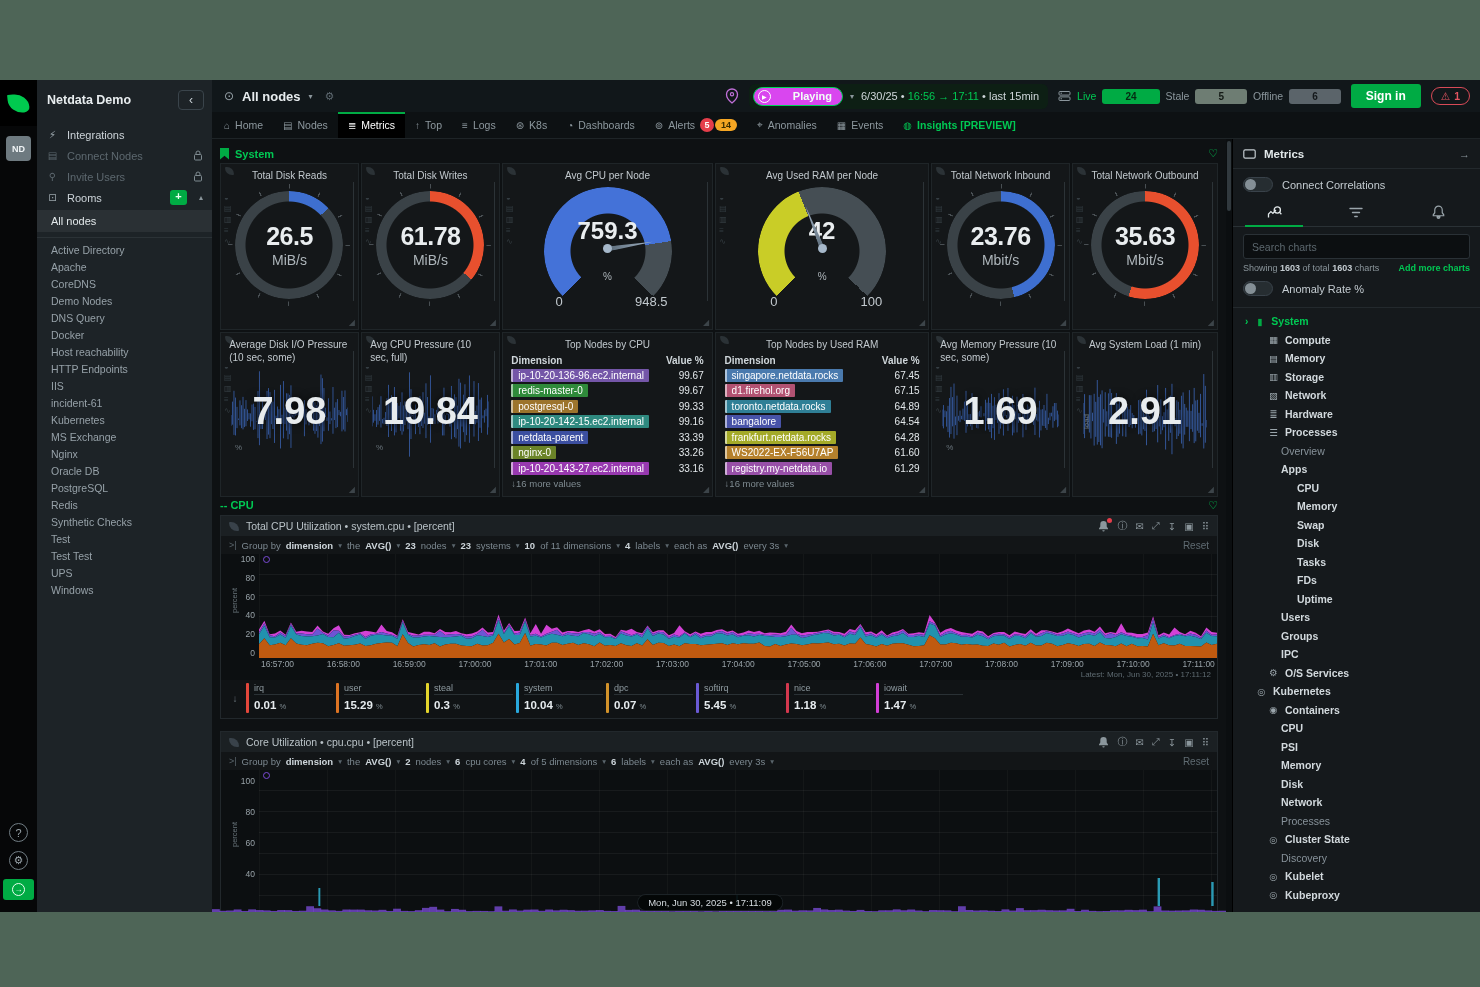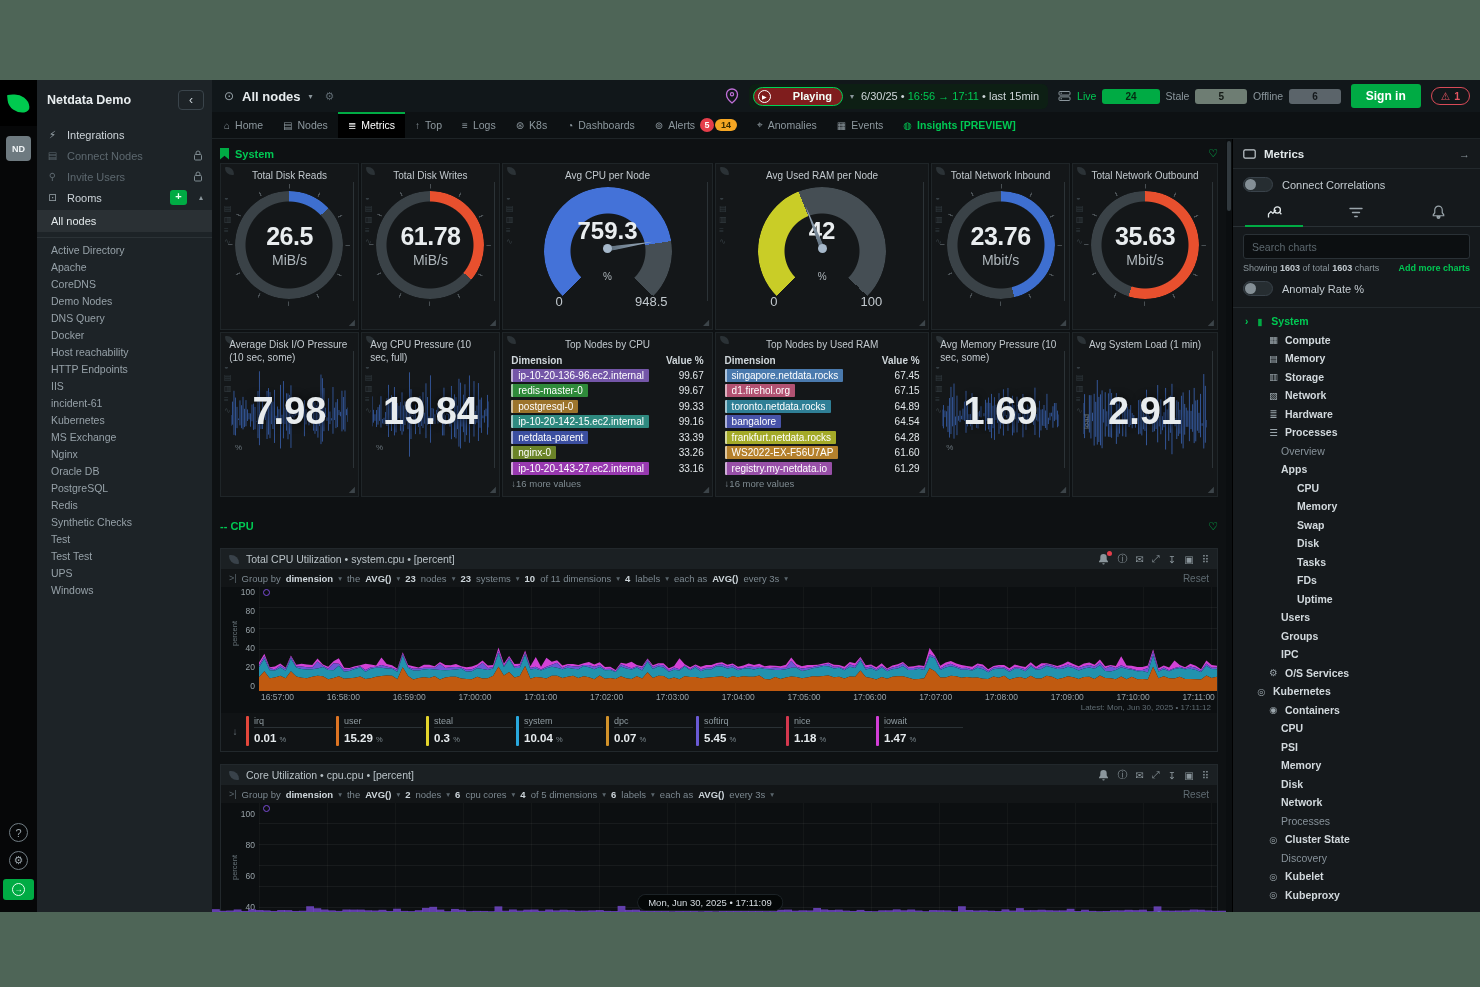--- a/index.html
+++ b/index.html
@@ -36,21 +36,21 @@
   
   .main-col { flex:1; display:flex; flex-direction:column; min-width:0; }
   .topbar { height:32px; flex:none; background:#11171a; display:flex; align-items:center; padding:0 10px 0 12px; gap:8px; }
   .tb-target { color:#9aa5ab; font-size:12px; }
   .tb-room { font-size:13px; font-weight:700; color:#e8edef; }
   .tb-chev { color:#8b969c; font-size:8px; }
   .tb-gear { color:#5d686f; font-size:11px; margin-left:4px; }
   .tb-right { margin-left:auto; display:flex; align-items:center; gap:10px; }
   .pin-ic { color:#c06fd8; }
   .time-ctl { background:#0d1f14; border-radius:6px; display:flex; align-items:center; gap:7px; padding:3px 9px 3px 4px; }
-  .play-pill { display:flex; align-items:center; gap:22px; border:1.5px solid #00d257; background:#7f1d1d; border-radius:12px; padding:2px 10px 2px 4px; }
+  .play-pill { display:flex; align-items:center; gap:22px; border:1.5px solid #00d257; background:#d946ef; border-radius:12px; padding:2px 10px 2px 4px; }
   .play-circ { width:13px; height:13px; border:1.3px solid #fff; border-radius:50%; display:flex; align-items:center; justify-content:center; color:#fff; font-size:6px; }
   .play-lab { color:#f2fff7; font-size:11px; font-weight:700; }
   .date-txt { font-size:11px; color:#cfd6da; white-space:nowrap; }
   .date-txt .grn { color:#00c853; }
   .counts { display:flex; align-items:center; gap:6px; }
   .cnt-lab { font-size:10.5px; color:#8b969c; }
   .cnt-lab.live { color:#00c853; }
   .cnt-badge { font-size:10px; font-weight:700; border-radius:3px; padding:2px 23px; }
   .cnt-badge.live { background:#00ab44; color:#052b12; }
   .cnt-badge.stale { background:#6e7d73; color:#141a16; }
@@ -123,25 +123,25 @@
   
   .tbl { width:92%; margin-top:3px; font-size:10px; z-index:2; }
   .tbl-head { display:flex; justify-content:space-between; font-weight:700; color:#cfd6da; margin-bottom:2px; }
   .tbl-row { display:flex; justify-content:space-between; align-items:center; height:15.5px; }
   .pill { color:#fff; padding:1px 5px; border-left:2px solid rgba(255,255,255,.55); border-radius:1px; white-space:nowrap; overflow:hidden; max-width:150px; }
   .tbl-val { font-size:10px; font-weight:400; color:#e3e8eb;padding-left:24px; }
   .tbl-more { margin-top:2px; color:#7f8b91; font-size:9.5px; align-self:flex-start; }
 
   
   .hdr1 { font-size:11px; font-weight:700; color:#d3dade; margin-top:8px; height:16px; }
-  .hdr2 { font-size:11px; font-weight:700; color:#00c853; height:16px; display:flex; align-items:center;margin-top:21px; }
+  .hdr2 { font-size:11px; font-weight:700; color:#00c853; height:16px; display:flex; align-items:center; }
   .hdr2 .heart { margin-left:auto; }
 
   
-  .chart-card { border:1px solid #22282c; background:#0c0f11; margin-top:14px; }
+  .chart-card { border:1px solid #22282c; background:#0c0f11; margin-top:2px; }
   .ch-head { height:20px; background:#1b2023; display:flex; align-items:center; gap:7px; padding:0 8px; }
   .ch-leaf { width:10px; height:9px; background:#39424a; border-radius:1px 8px 1px 8px; flex:none; }
   .ch-title { font-size:10.5px; color:#b9c2c7; }
   .ch-icons { margin-left:auto; display:flex; align-items:center; gap:8px; color:#8b969c; font-size:10px; }
   .bell-wrap { position:relative; }
   .red-dot { position:absolute; top:-2px; right:-3px; width:5px; height:5px; border-radius:50%; background:#e53e4b; }
   .ch-toolbar { height:18px; display:flex; align-items:center; gap:5px; padding:0 8px; font-size:9.5px; background:#121517; }
   .tb-lead { color:#5a656c; font-size:9px; }
   .tok { color:#7c8890; }
   .tok.b { color:#cdd5da; font-weight:700; }

